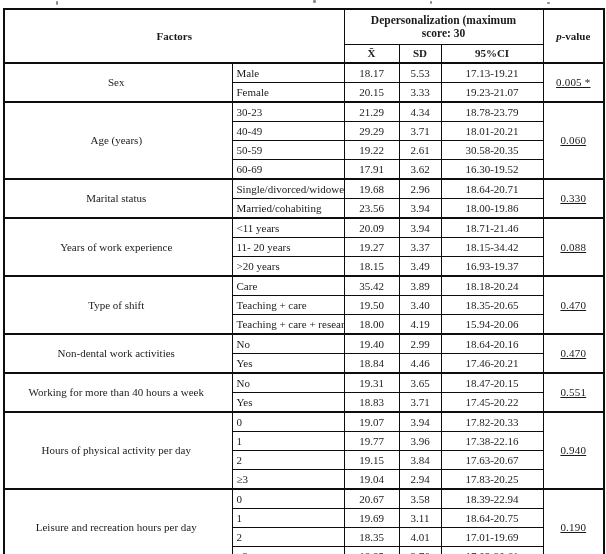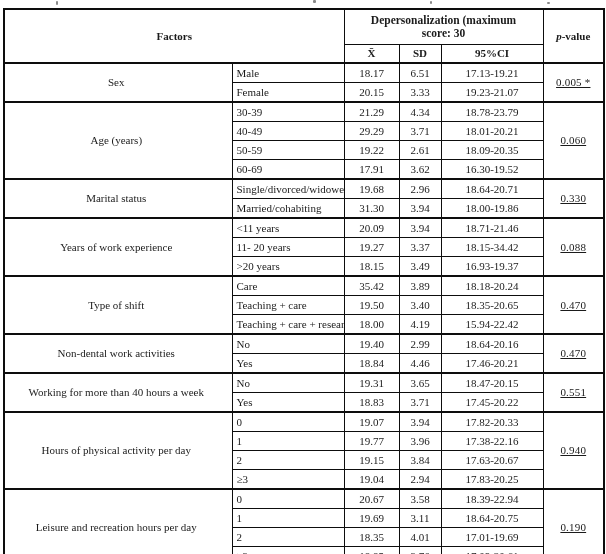--- a/index.html
+++ b/index.html
@@ -64,67 +64,67 @@
         <th>X̄</th>
         <th>SD</th>
         <th>95%CI</th>
       </tr>
     </thead>
     <tbody>
         <tr class="group-start">
           <td class="factor" rowspan="2">Sex</td>
           <td class="level">Male</td>
           <td class="mean">18.17</td>
-          <td class="sd">6.51</td>
+          <td class="sd">5.53</td>
           <td class="ci">17.13-19.21</td>
           <td class="pval" rowspan="2">0.005 *</td>
         </tr>
         <tr>
           <td class="level">Female</td>
           <td class="mean">20.15</td>
           <td class="sd">3.33</td>
           <td class="ci">19.23-21.07</td>
         </tr>
         <tr class="group-start">
           <td class="factor" rowspan="4">Age (years)</td>
-          <td class="level">30-39</td>
+          <td class="level">30-23</td>
           <td class="mean">21.29</td>
           <td class="sd">4.34</td>
           <td class="ci">18.78-23.79</td>
           <td class="pval" rowspan="4">0.060</td>
         </tr>
         <tr>
           <td class="level">40-49</td>
           <td class="mean">29.29</td>
           <td class="sd">3.71</td>
           <td class="ci">18.01-20.21</td>
         </tr>
         <tr>
           <td class="level">50-59</td>
           <td class="mean">19.22</td>
           <td class="sd">2.61</td>
-          <td class="ci">18.09-20.35</td>
+          <td class="ci">30.58-20.35</td>
         </tr>
         <tr>
           <td class="level">60-69</td>
           <td class="mean">17.91</td>
           <td class="sd">3.62</td>
           <td class="ci">16.30-19.52</td>
         </tr>
         <tr class="group-start">
           <td class="factor" rowspan="2">Marital status</td>
           <td class="level">Single/divorced/widowed</td>
           <td class="mean">19.68</td>
           <td class="sd">2.96</td>
           <td class="ci">18.64-20.71</td>
           <td class="pval" rowspan="2">0.330</td>
         </tr>
         <tr>
           <td class="level">Married/cohabiting</td>
-          <td class="mean">31.30</td>
+          <td class="mean">23.56</td>
           <td class="sd">3.94</td>
           <td class="ci">18.00-19.86</td>
         </tr>
         <tr class="group-start">
           <td class="factor" rowspan="3">Years of work experience</td>
           <td class="level">&lt;11 years</td>
           <td class="mean">20.09</td>
           <td class="sd">3.94</td>
           <td class="ci">18.71-21.46</td>
           <td class="pval" rowspan="3">0.088</td>
@@ -152,21 +152,21 @@
         <tr>
           <td class="level">Teaching + care</td>
           <td class="mean">19.50</td>
           <td class="sd">3.40</td>
           <td class="ci">18.35-20.65</td>
         </tr>
         <tr>
           <td class="level">Teaching + care + research</td>
           <td class="mean">18.00</td>
           <td class="sd">4.19</td>
-          <td class="ci">15.94-22.42</td>
+          <td class="ci">15.94-20.06</td>
         </tr>
         <tr class="group-start">
           <td class="factor" rowspan="2">Non-dental work activities</td>
           <td class="level">No</td>
           <td class="mean">19.40</td>
           <td class="sd">2.99</td>
           <td class="ci">18.64-20.16</td>
           <td class="pval" rowspan="2">0.470</td>
         </tr>
         <tr>

